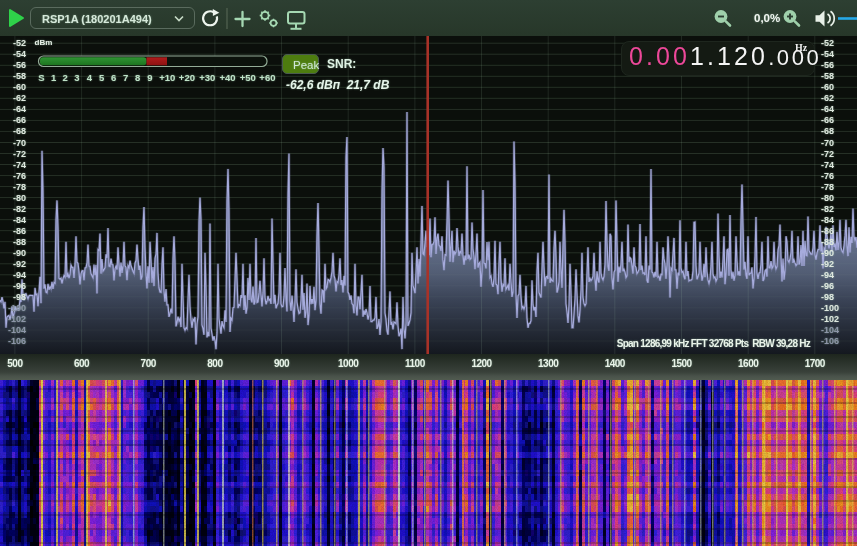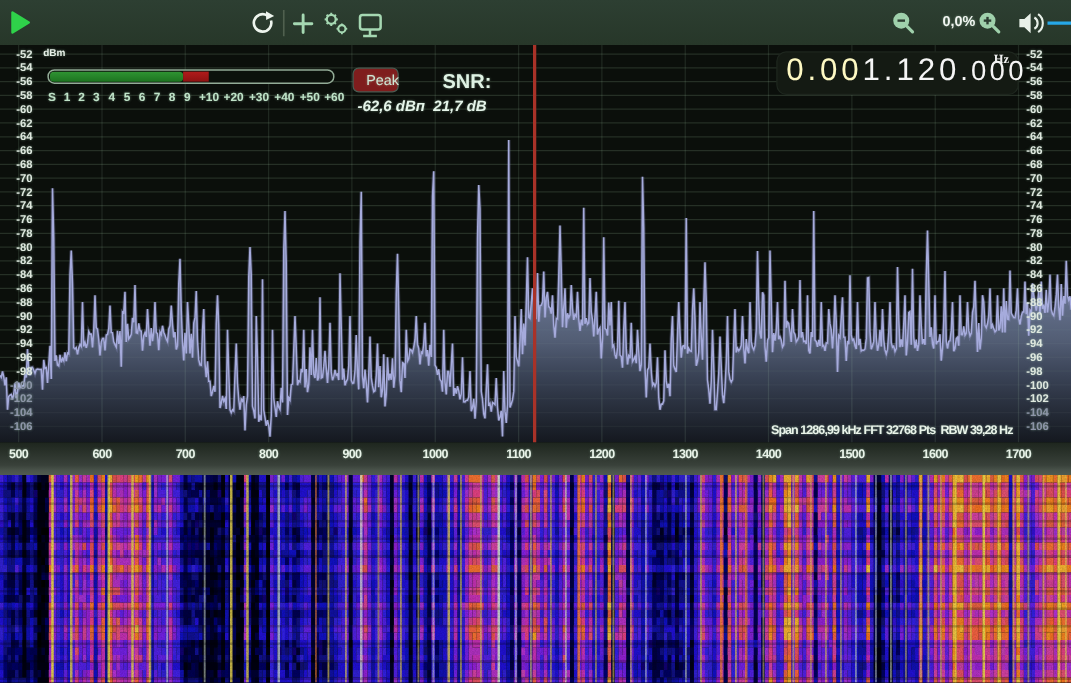--- a/index.html
+++ b/index.html
@@ -8,27 +8,27 @@
 background:linear-gradient(#2d3f32,#273729);}
 #dd{position:absolute;left:30px;top:7px;width:165px;height:22px;border:1px solid #5a6b5e;
 border-radius:6px;color:#d6e8da;font-size:11px;font-weight:700;line-height:22px;
 padding-left:11px;box-sizing:border-box;}
 .tbtxt{position:absolute;color:#f2f6f2;font-weight:700;font-size:11.5px;top:12px;}
 #spec{position:absolute;left:0;top:36px;}
 #freq{position:absolute;left:621px;top:41px;width:194px;height:35px;background:#141a13;
 border:1px solid #1e261e;border-radius:8px;box-sizing:border-box;}
 #freqtxt{position:absolute;left:629px;top:44px;width:190px;height:34px;white-space:nowrap;
 font-size:25px;letter-spacing:3.1px;color:#f5f5f5;line-height:25px;}
-#freqtxt .dim{color:#fef9c3;}
+#freqtxt .dim{color:#ec4899;}
 #freqtxt .sml{font-size:22px;letter-spacing:2.6px;}
 #hz{position:absolute;left:795px;top:41.5px;font-size:10px;font-weight:700;color:#f0f0f0;letter-spacing:0;font-family:Liberation Serif, serif;}
-#peakbtn{position:absolute;left:282px;top:54px;width:37px;height:20px;background:#7f1d1d;
+#peakbtn{position:absolute;left:282px;top:54px;width:37px;height:20px;background:#4d7c0f;
 border:1px solid #4a5a50;border-radius:5px;color:#cfe8d6;font-size:11.5px;font-weight:400;
 text-align:center;line-height:20px;box-sizing:border-box;}
-#snr{position:absolute;left:344px;top:57px;font-size:16px;font-weight:700;color:#dff2e4;}
+#snr{position:absolute;left:317px;top:57px;font-size:12px;font-weight:700;color:#dff2e4;}
 #vals{position:absolute;left:276px;top:78px;font-size:12px;font-weight:700;color:#e6f5ea;white-space:pre;font-style:italic;}
 #wf{position:absolute;left:0;top:380px;}
 </style></head><body>
 <svg id="spec" width="857" height="344" viewBox="0 36 857 344">
 <defs>
 <linearGradient id="fillg" gradientUnits="userSpaceOnUse" x1="0" y1="36" x2="0" y2="354">
 <stop offset="0" stop-color="#5a6683"></stop>
 <stop offset="0.63" stop-color="#67738f"></stop>
 <stop offset="0.745" stop-color="#525d74"></stop>
 <stop offset="0.83" stop-color="#3a4356"></stop>
@@ -404,13 +404,16 @@
 <line x1="794.8" y1="21.3" x2="799" y2="25.5" stroke="#9fd0ab" stroke-width="2.6" stroke-linecap="round"></line>
 <circle cx="790" cy="16.5" r="6.4" fill="#9fd0ab"></circle>
 <line x1="787" y1="16.5" x2="793" y2="16.5" stroke="#2c3d31" stroke-width="1.9"></line>
 <line x1="790" y1="13.5" x2="790" y2="19.5" stroke="#2c3d31" stroke-width="1.9"></line>
 </g>
 <path d="M815.5,15.2 L819.5,15.2 L824.5,10.5 L824.5,26.5 L819.5,21.8 L815.5,21.8 Z" fill="#e8f0e8"></path>
 <path d="M827.5,14 A5.2,5.2 0 0 1 827.5,23" fill="none" stroke="#e8f0e8" stroke-width="1.7"></path>
 <path d="M830.5,11.3 A8.8,8.8 0 0 1 830.5,25.7" fill="none" stroke="#e8f0e8" stroke-width="1.7"></path>
 <rect x="838" y="17.2" width="19" height="2.6" fill="#26a8e8"></rect>
 </svg>
+<div id="dd">RSP1A (180201A494)<svg style="position:absolute;right:10px;top:7px" width="10" height="8">
+        <path d="M1,1.5 L5,5.5 L9,1.5" fill="none" stroke="#c8dcc8" stroke-width="1.6"></path>
+      </svg></div>
 <div class="tbtxt" style="left:744px">0,0%</div>
 </div>
 </body></html>

